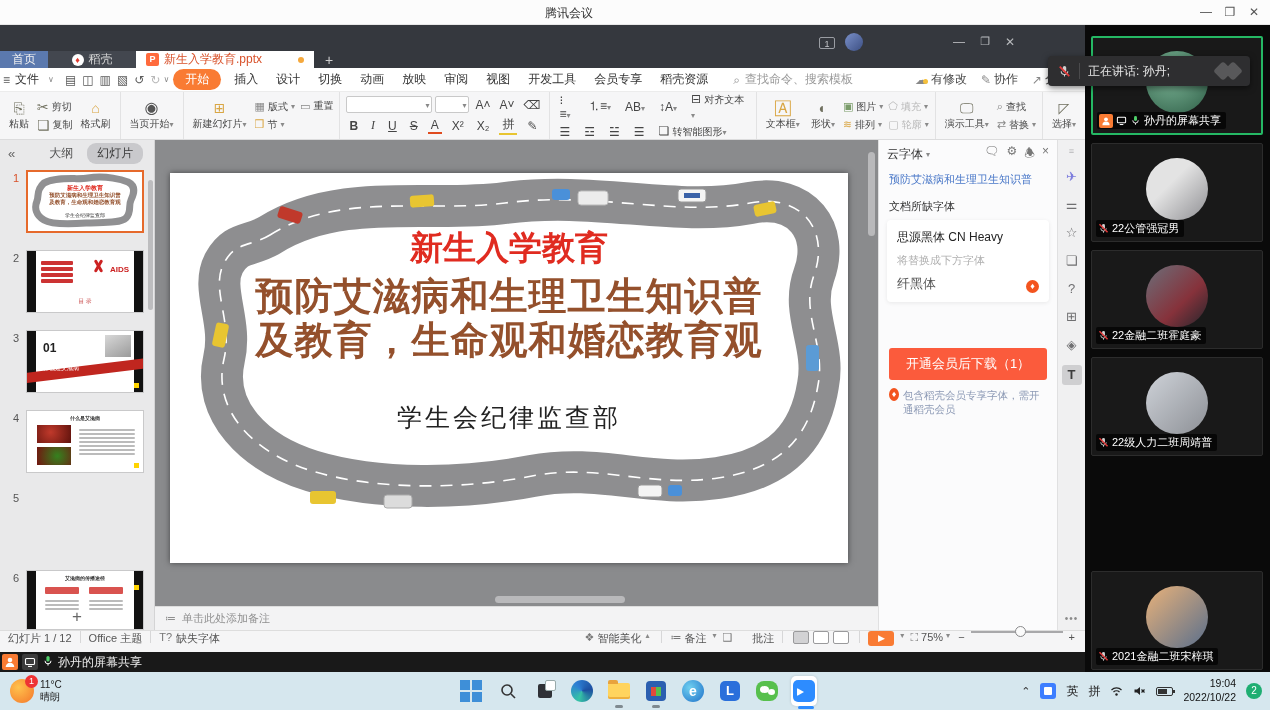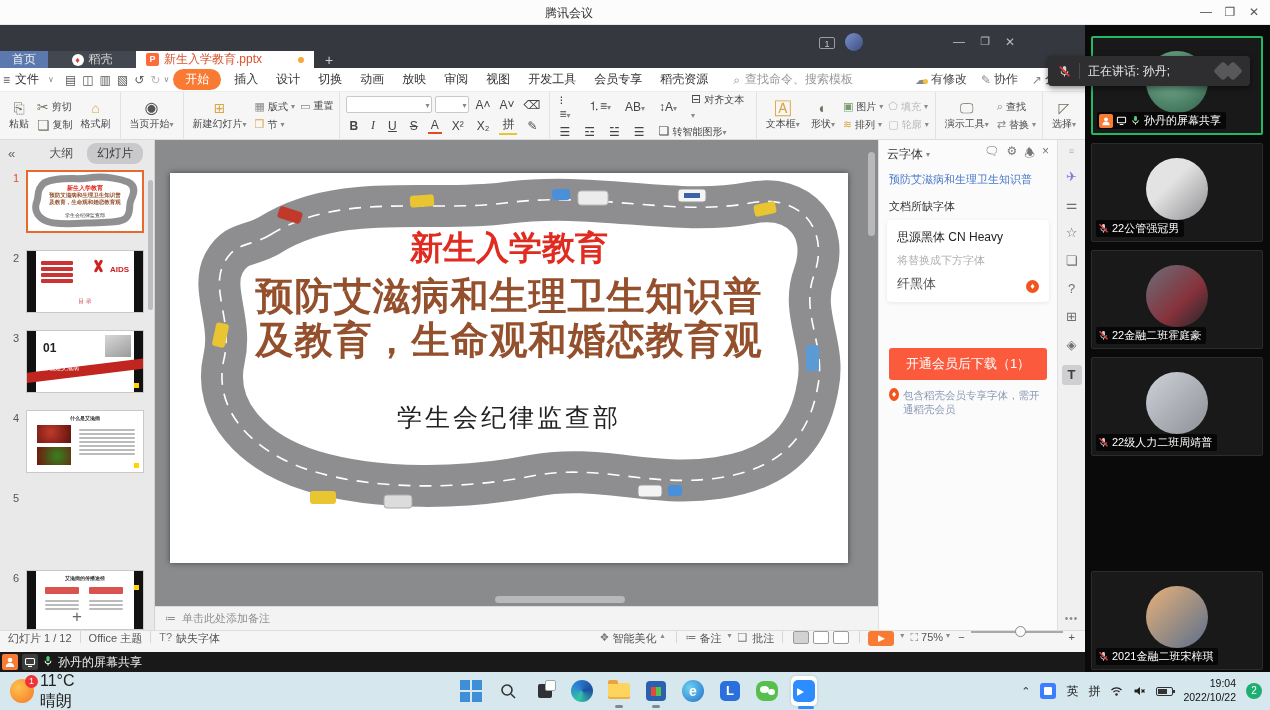--- a/index.html
+++ b/index.html
@@ -101,21 +101,21 @@
   .vlabel{position:absolute;left:4px;bottom:4px;display:flex;align-items:center;gap:3px;background:rgba(0,0,0,.72);border-radius:2px;padding:1px 5px 1px 2px;color:#fff;font-size:11px;white-space:nowrap}
   .tooltip{left:1048px;top:56px;width:202px;height:30px;background:#2e2e30;border-radius:4px;display:flex;align-items:center;gap:8px;padding:0 10px;color:#e8e8e8;font-size:12px;z-index:60;box-shadow:0 2px 6px rgba(0,0,0,.5)}
   .tt-sep{width:1px;height:16px;background:#4a4a4c}
   .tt-logo{margin-left:auto;display:flex;gap:2px;opacity:.3}
   .tt-logo i{width:14px;height:14px;background:#bbb;border-radius:3px;transform:rotate(45deg)}
   
   .taskbar{left:0;top:672px;width:1270px;height:38px;background:#d6e7ee;display:flex;align-items:center}
   .weather{display:flex;align-items:center;gap:6px;padding-left:10px;width:200px}
   .wicon{width:24px;height:24px;border-radius:50%;background:radial-gradient(circle at 35% 35%,#ffc24d,#f4762a);position:relative}
   .wbadge{position:absolute;right:-4px;top:-4px;width:13px;height:13px;border-radius:50%;background:#e33;color:#fff;font-size:9px;text-align:center;line-height:13px}
-  .wtxt{font-size:16px;color:#222;line-height:1.25}
+  .wtxt{font-size:10px;color:#222;line-height:1.25}
   .ticons{display:flex;align-items:center;gap:11px;position:absolute;left:458px}
   .ticon{width:26px;height:26px;display:flex;align-items:center;justify-content:center;position:relative}
   .rundot{position:absolute;bottom:-4px;left:9px;width:8px;height:3px;border-radius:2px;background:#7f8a90}
   .winlogo{display:grid;grid-template-columns:10px 10px;grid-template-rows:10px 10px;gap:2px}
   .winlogo i{background:#3e8fd8}
   .tray{margin-left:auto;display:flex;align-items:center;gap:10px;padding-right:8px;font-size:12px;color:#222}
   .clock{font-size:10.5px;text-align:right;line-height:1.3;color:#111}
   .traybadge{width:16px;height:16px;border-radius:50%;background:#1fae72;color:#fff;font-size:10px;text-align:center;line-height:16px}
   .ime{width:16px;height:16px;border-radius:3px;background:#3d7eff;position:relative}
   .ime:after{content:"";position:absolute;left:4px;top:4px;width:8px;height:8px;background:#fff;border-radius:1px}
@@ -571,21 +571,21 @@
     <span style="margin-left:4px">缺失字体</span>
     <span style="margin-left:auto"></span>
     <span style="color:#777">❖</span>
     <span style="margin-left:3px">智能美化</span>
       <span class="caret" style="margin:0 4px">▴</span>
     <span class="sb-sep"></span>
     <span style="color:#777">≔</span>
     <span style="margin-left:3px">备注</span>
       <span class="caret" style="margin:0 6px">▾</span>
     <span style="color:#777">❑</span>
-    <span style="margin-left:5px">批注</span>
+    <span style="margin-left:20px">批注</span>
     <span class="sb-sep"></span>
     <span class="viewbtn on"></span>
     <span class="viewbtn"></span>
     <span class="viewbtn"></span>
     <span class="sb-sep"></span>
     <span class="playbtn">▶</span>
       <span class="caret" style="margin:0 6px">▾</span>
     <span style="color:#777">⛶</span>
     <span style="margin:0 3px">75%</span>
       <span class="caret">▾</span>

